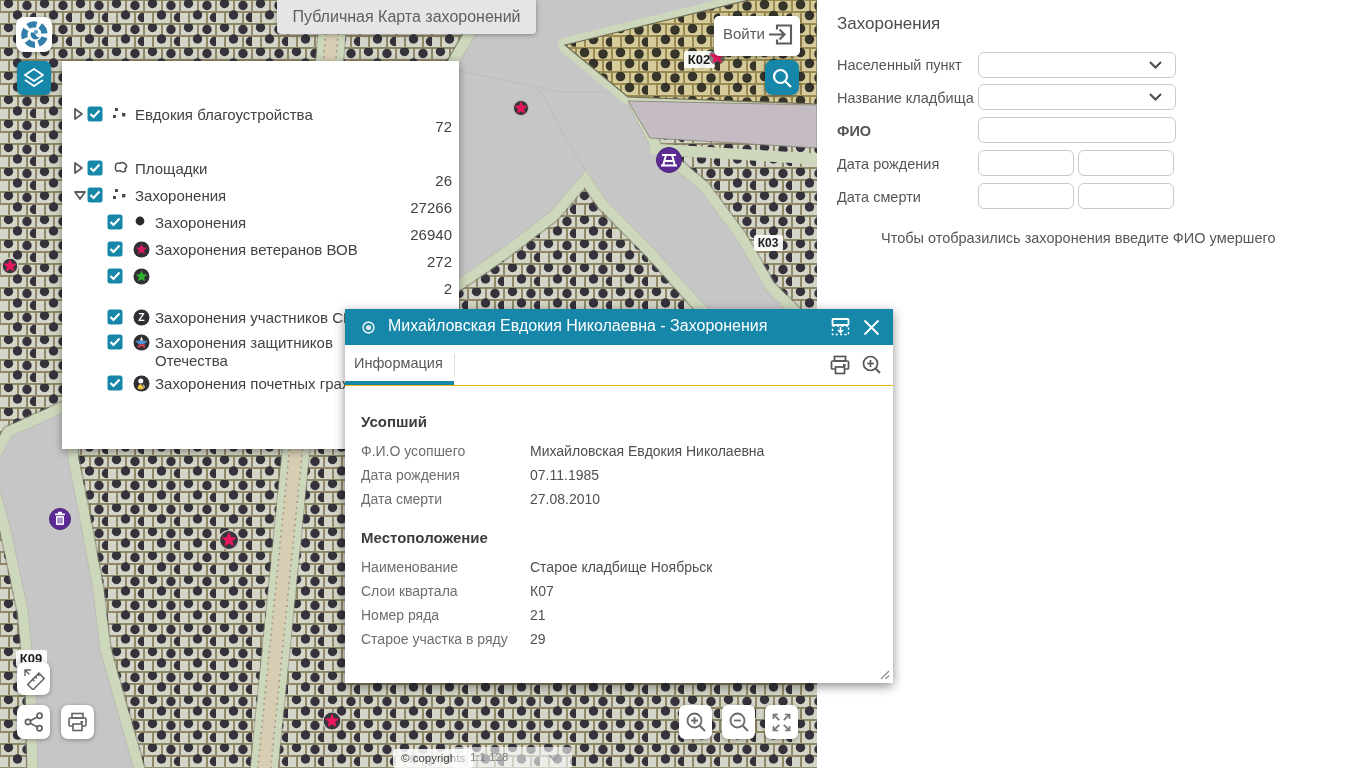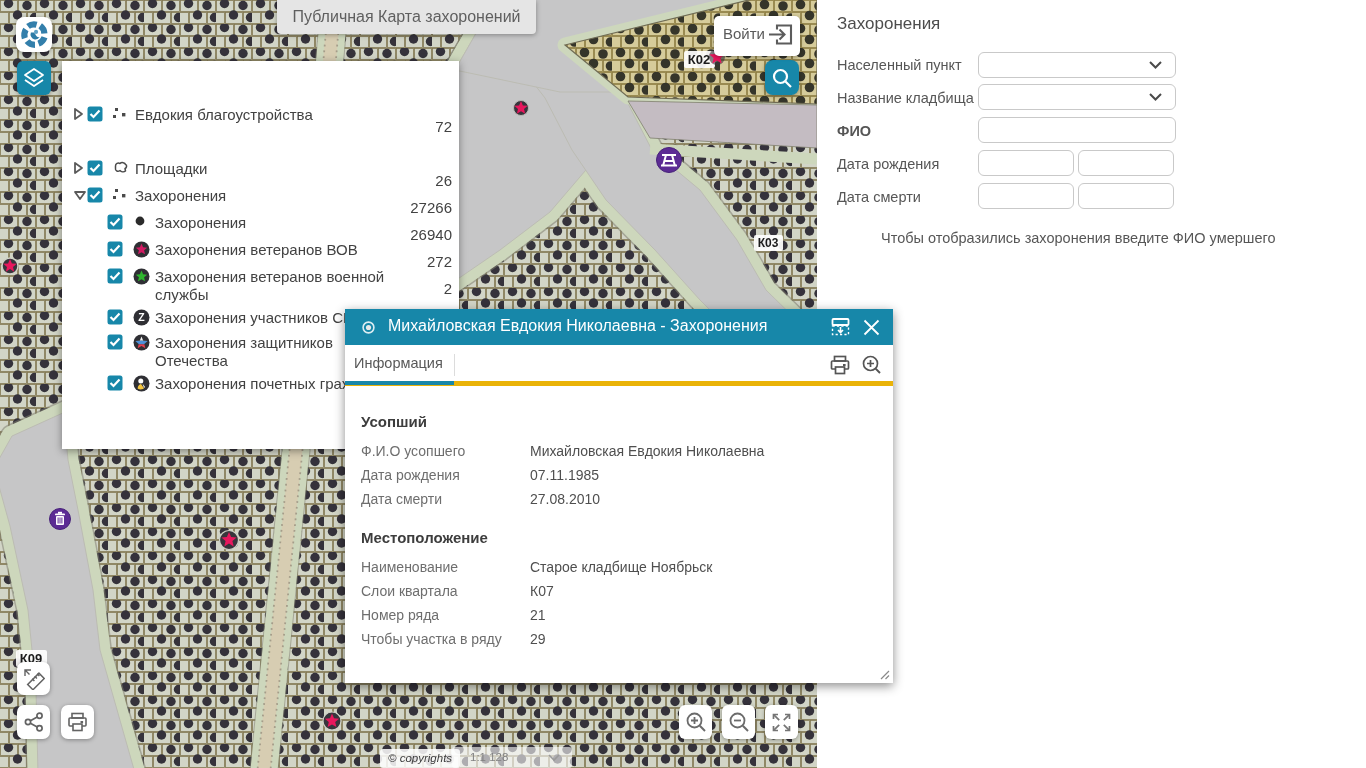--- a/index.html
+++ b/index.html
@@ -26,33 +26,33 @@
   .prow .ico { position:absolute; left:51px; top:2px; }
   .prow.sub .cb { position:absolute; left:45px; }
   .prow.sub .ico { position:absolute; left:71px; }
   .prow .lbl { position:absolute; left:73px; top:2px; font-size:15px; color:#424242; line-height:18px; }
   .prow.sub .lbl { left:93px; }
   .prow .cnt { position:absolute; right:7px; top:14px; font-size:15px; color:#424242; text-align:right; }
   
   #popup { position:absolute; left:345px; top:309px; width:548px; height:374px; background:#fff; box-shadow:0 3px 10px rgba(0,0,0,.45); }
   #pop-head { position:absolute; left:0; top:0; width:100%; height:36px; background:#1787a9; }
   #pop-head .ttl { position:absolute; left:43px; top:8px; font-size:16px; color:#fff; }
-  #pop-tabs { position:absolute; left:0; top:36px; width:100%; height:41px; border-bottom:5px solid #eab308; background:#fff; }
+  #pop-tabs { position:absolute; left:0; top:36px; width:100%; height:41px; border-bottom:1px solid #eab308; background:#fff; }
   #tab1 { position:absolute; left:9px; top:10px; font-size:14.5px; color:#585858; }
   #tab-underline { position:absolute; left:0; top:36px; width:109px; height:4px; background:#1787a9; }
   #tab-sep { position:absolute; left:109px; top:9px; width:1px; height:22px; background:#dcdcdc; }
   .pop-section { position:absolute; left:16px; font-size:15px; font-weight:bold; color:#3d3d3d; }
   .pop-lbl { position:absolute; left:16px; font-size:14px; color:#6e6e6e; }
   .pop-val { position:absolute; left:185px; font-size:14px; color:#4f4f4f; }
   
   #titlebox { position:absolute; left:277px; top:0; width:259px; height:34px; background:#e5e5e5; border-radius:0 0 4px 4px; box-shadow:0 1px 5px rgba(0,0,0,.35); text-align:center; }
   #titlebox span { font-size:16px; color:#5f5f5f; line-height:33px; }
   #loginbtn { position:absolute; left:714px; top:16px; width:86px; height:40px; background:#fff; border-radius:5px; box-shadow:0 1px 4px rgba(0,0,0,.35); }
   #loginbtn span { position:absolute; left:9px; top:9px; font-size:15px; color:#5a5a5a; }
-  #attrib { position:absolute; left:380px; top:749px; height:19px; padding:0 8px; background:rgba(255,255,255,.85); border-radius:3px; font-size:11.5px; color:#3d3d3d; line-height:19px;font-style:italic; }
+  #attrib { position:absolute; left:393px; top:749px; height:19px; padding:0 8px; background:rgba(255,255,255,.85); border-radius:3px; font-size:11.5px; color:#3d3d3d; line-height:19px; }
   #scalebox { position:absolute; left:452px; top:747px; width:120px; height:21px; background:rgba(255,255,255,.6); border-radius:3px; font-size:11.5px; color:#808080; line-height:21px; }
 </style>
 </head>
 <body>
 <div id="app">
   <div id="map"><svg width="817" height="768" viewBox="0 0 817 768" xmlns="http://www.w3.org/2000/svg">
 <defs>
 <filter id="soft" x="-20%" y="-20%" width="140%" height="140%">
             <feGaussianBlur stdDeviation="0.55"></feGaussianBlur>
           </filter>
@@ -347,21 +347,20 @@
       </div>
     <div class="prow sub" style="top:205px; height:38px;">
         <svg class="cb" width="16" height="16" viewBox="0 0 16 16">
           <rect x="0.5" y="0.5" width="15" height="15" rx="2.5" fill="#1787a9"></rect>
           <path d="M3.5 8 L6.5 11 L12.5 4.5" fill="none" stroke="#fff" stroke-width="2.2"></path>
         </svg>
         <svg class="ico" width="17" height="17" viewBox="0 0 17 17">
           <circle cx="8.5" cy="8.5" r="8" fill="#2f2f34"></circle>
           <polygon points="8.50,2.50 10.09,6.32 14.21,6.65 11.07,9.33 12.03,13.35 8.50,11.20 4.97,13.35 5.93,9.33 2.79,6.65 6.91,6.32" fill="#2eb52e"></polygon>
         </svg>
-        <div class="lbl">Захоронения ветеранов военной<br>службы</div>
         <div class="cnt">2</div>
       </div>
     <div class="prow sub" style="top:246px; height:20px;">
         <svg class="cb" width="16" height="16" viewBox="0 0 16 16">
           <rect x="0.5" y="0.5" width="15" height="15" rx="2.5" fill="#1787a9"></rect>
           <path d="M3.5 8 L6.5 11 L12.5 4.5" fill="none" stroke="#fff" stroke-width="2.2"></path>
         </svg>
         <svg class="ico" width="17" height="17" viewBox="0 0 17 17">
           <circle cx="8.5" cy="8.5" r="8" fill="#2f2f34"></circle>
           <text x="8.5" y="12.2" font-family="Liberation Sans, sans-serif" font-size="10.5" font-weight="bold" fill="#fff" text-anchor="middle">Z</text>
@@ -446,19 +445,19 @@
       <div class="pop-val" style="top:158px;">07.11.1985</div>
     <div class="pop-lbl" style="top:182px;">Дата смерти</div>
       <div class="pop-val" style="top:182px;">27.08.2010</div>
     <div class="pop-section" style="top:220px;">Местоположение</div>
     <div class="pop-lbl" style="top:250px;">Наименование</div>
       <div class="pop-val" style="top:250px;">Старое кладбище Ноябрьск</div>
     <div class="pop-lbl" style="top:274px;">Слои квартала</div>
       <div class="pop-val" style="top:274px;">К07</div>
     <div class="pop-lbl" style="top:298px;">Номер ряда</div>
       <div class="pop-val" style="top:298px;">21</div>
-    <div class="pop-lbl" style="top:322px;">Чтобы участка в ряду</div>
+    <div class="pop-lbl" style="top:322px;">Старое участка в ряду</div>
       <div class="pop-val" style="top:322px;">29</div>
     <svg style="position:absolute; right:3px; bottom:3px;" width="10" height="10" viewBox="0 0 10 10">
         <path d="M9 1 L1 9 M9 5.5 L5.5 9" stroke="#8a8a8a" stroke-width="1.2" fill="none"></path>
       </svg>
   </div>
 </div>
 
 </body></html>

